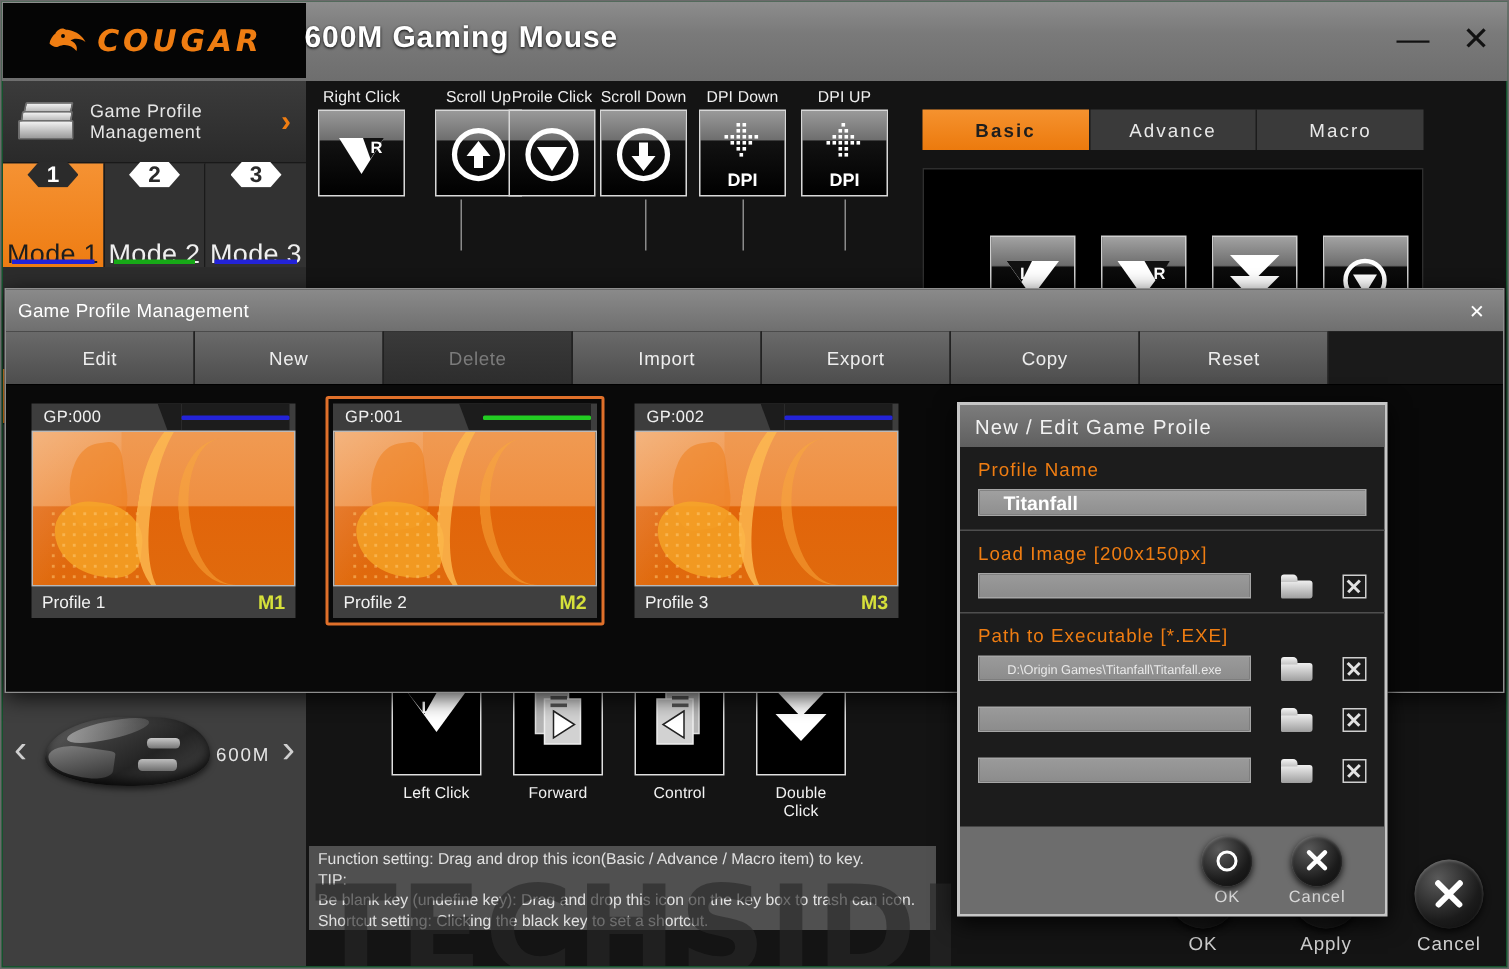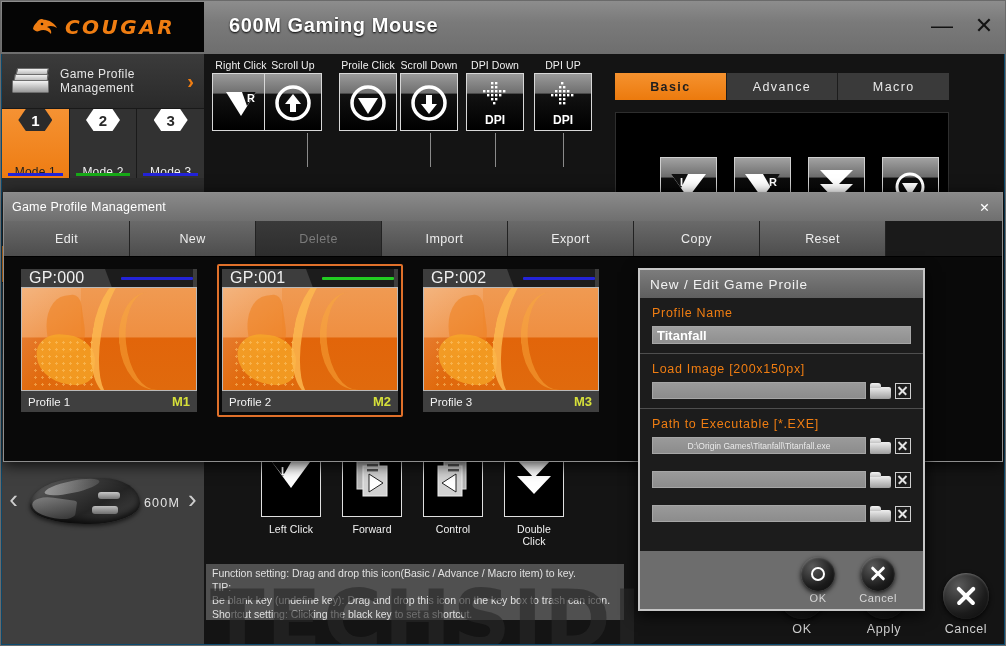--- a/index.html
+++ b/index.html
@@ -1,30 +1,30 @@
 <!DOCTYPE html>
 <html><head>
 <meta charset="utf-8">
 <style>
   html,body{margin:0;padding:0;background:#1b1b1b;}
   body{width:1006px;height:646px;overflow:hidden;
        font-family:"Liberation Sans","DejaVu Sans",sans-serif;
        color:#e8e8e8;-webkit-font-smoothing:antialiased;}
   #app{position:relative;width:1006px;height:646px;overflow:hidden;
-       background:#0c4a6e;border:1px solid #6a6a6a;box-sizing:border-box;}
+       background:#14532d;border:1px solid #6a6a6a;box-sizing:border-box;}
 
   
   .titlebar{position:absolute;left:0;top:0;width:1006px;height:53px;
             background:linear-gradient(180deg,#8d8d8d 0%,#7a7a7a 40%,#6e6e6e 100%);}
   .logobox{position:absolute;left:1px;top:1px;width:202px;height:50px;background:#050505;
            display:flex;align-items:center;justify-content:center;gap:6px;}
   .logo-cat{width:28px;height:22px;position:relative;flex:0 0 auto;}
   .logo-word{color:#ef7d12;font-size:20px;font-weight:bold;font-style:italic;
              letter-spacing:2.5px;font-family:"DejaVu Sans",sans-serif;}
-  .app-title{position:absolute;left:228px;top:13px;font-size:20px;font-weight:bold;
+  .app-title{position:absolute;left:202px;top:13px;font-size:20px;font-weight:bold;
              color:#ffffff;letter-spacing:.6px;text-shadow:0 1px 2px #000;}
   .win-btns{position:absolute;right:10px;top:12px;display:flex;gap:16px;align-items:center;}
   .win-btn{width:26px;height:26px;display:flex;align-items:center;justify-content:center;
            color:#121212;font-size:22px;line-height:1;cursor:pointer;}
 
   
   .sidebar{position:absolute;left:1px;top:53px;width:202px;bottom:1px;background:#2c2c2c;}
   .gpm-btn{position:relative;height:54px;background:linear-gradient(180deg,#3b3b3b,#2a2a2a);
            border-bottom:1px solid #191919;display:flex;align-items:center;padding:0 10px;cursor:pointer;}
   .folder-ic{width:40px;height:32px;position:relative;flex:0 0 auto;margin-right:8px;}
@@ -34,21 +34,21 @@
   .gpm-arrow{color:#ef7d12;font-size:20px;font-weight:bold;margin-left:4px;}
 
   .modes{display:flex;height:70px;}
   .mode{flex:1;position:relative;border-right:1px solid #1a1a1a;background:#323232;
         display:flex;flex-direction:column;align-items:center;justify-content:center;cursor:pointer;}
   .mode.active{background:linear-gradient(180deg,#f59233,#ee7c12);}
   .hexnum{width:34px;height:24px;display:flex;align-items:center;justify-content:center;
           font-size:15px;font-weight:bold;color:#2a2a2a;background:#fff;
           clip-path:polygon(22% 0,78% 0,100% 50%,78% 100%,22% 100%,0 50%);margin-bottom:3px;}
   .mode.active .hexnum{background:#2b2b2b;color:#fff;}
-  .mode-txt{font-size:12px;color:#efefef;letter-spacing:.2px;margin-top:31px;}
+  .mode-txt{font-size:18px;color:#efefef;letter-spacing:.2px;margin-top:31px;}
   .mode.active .mode-txt{color:#1d1d1d;}
   .mode-bar{position:absolute;left:6px;right:6px;bottom:3px;height:3px;}
 
   .light-row{position:absolute;left:0;right:0;top:228px;height:72px;background:#3a3a3a;
              border-top:1px solid #1a1a1a;border-bottom:1px solid #1a1a1a;
              display:flex;align-items:center;padding-left:22px;cursor:pointer;}
   .bulb{width:30px;height:38px;position:relative;margin-right:14px;flex:0 0 auto;}
   .bulb b{position:absolute;left:3px;top:0;width:24px;height:24px;border-radius:50%;
           background:radial-gradient(circle at 35% 30%,#fff,#cfcfcf 60%,#a9a9a9);}
   .bulb i{position:absolute;left:9px;width:12px;height:2.5px;background:#cacaca;border-radius:1px;}
@@ -136,21 +136,21 @@
         letter-spacing:.4px;cursor:pointer;}
   .tool.disabled{background:linear-gradient(180deg,#3a3a3a,#2d2d2d);color:#7b7b7b;cursor:default;}
   .tool.filler{flex:1;background:#1a1a1a;border-right:none;cursor:default;}
   .gpm-body{position:absolute;left:0;right:0;top:64px;bottom:0;background:#090909;}
 
   .cards{position:absolute;left:12px;top:7px;display:flex;gap:15px;}
   .card{width:186px;padding:3px;box-sizing:border-box;border:2px solid transparent;border-radius:2px;cursor:pointer;}
   .card.sel{border-color:#e0702a;}
   .card-hd{height:18px;background:#3d3d3d;display:flex;align-items:center;position:relative;
            padding-left:8px;}
-  .card-hd .gp{font-size:16px;color:#f0f0f0;letter-spacing:.2px;}
+  .card-hd .gp{font-size:11px;color:#f0f0f0;letter-spacing:.2px;}
   .card-hd .notch{position:absolute;left:84px;top:0;bottom:0;width:16px;background:#1c1c1c;
                   clip-path:polygon(0 0,100% 0,100% 100%,42% 100%);}
   .card-hd .ledwrap{position:absolute;left:100px;right:4px;top:0;bottom:0;background:#1c1c1c;
                     display:flex;align-items:center;justify-content:center;}
   .card-hd .led{width:74px;height:3px;border-radius:1px;}
   .thumb{height:104px;border:1px solid #b9b9b9;box-sizing:border-box;position:relative;overflow:hidden;
          background:linear-gradient(180deg,#f09a52 0%,#ef8f41 48%,#e2650a 49%,#e06a0d 100%);}
   .th-l{position:absolute;left:0;top:0;bottom:0;width:34%;
         background:linear-gradient(135deg,rgba(255,255,255,.26),rgba(255,255,255,0) 70%);}
   .th-c1{position:absolute;left:14%;top:8%;width:22%;height:56%;background:rgba(238,127,30,.55);
@@ -173,23 +173,23 @@
        border:2px solid #c6c6c6;box-sizing:border-box;box-shadow:0 4px 14px rgba(0,0,0,.85);}
   .nep-title{height:28px;background:linear-gradient(180deg,#7c7c7c,#5f5f5f);display:flex;align-items:center;
              padding-left:10px;}
   .nep-title span{font-size:13.5px;color:#f2f2f2;letter-spacing:.8px;}
   .nep-sec{padding:8px 12px 9px 12px;border-bottom:1px solid #4e4e4e;}
   .nep-sec.nb{border-bottom:none;}
   .nep-lbl{font-size:12.5px;color:#ef7d12;letter-spacing:.7px;margin-bottom:6px;}
   .nep-in{height:17px;background:linear-gradient(180deg,#9a9a9a,#8c8c8c);border:1px solid #a6a6a6;
           box-sizing:border-box;display:flex;align-items:center;padding:0 4px;}
   .nep-in.namefield{height:18px;background:linear-gradient(180deg,#a0a0a0,#8f8f8f);}
-  .nep-in .val{font-size:13px;color:#fff;font-weight:bold;}
+  .nep-in .val{font-size:13px;color:#fff;font-weight:bold;margin-left:12px;}
   .nep-in .valsm{font-size:8.5px;color:#e9e9e9;width:100%;text-align:center;}
-  .filerow{display:flex;align-items:center;gap:4px;}
+  .filerow{display:flex;align-items:center;gap:20px;}
   .filerow .nep-in{flex:1;}
   .fold{width:21px;height:17px;position:relative;flex:0 0 auto;cursor:pointer;}
   .fold b{position:absolute;left:0;bottom:0;width:21px;height:12px;border-radius:1px 2px 2px 1px;
           background:linear-gradient(180deg,#efefef,#9e9e9e);}
   .fold i{position:absolute;left:0;top:1px;width:11px;height:5px;border-radius:2px 3px 0 0;
           background:linear-gradient(180deg,#f5f5f5,#c3c3c3);}
   .clr{width:16px;height:16px;border:1.5px solid #cfcfcf;box-sizing:border-box;position:relative;
        flex:0 0 auto;cursor:pointer;}
   .clr:before,.clr:after{content:"";position:absolute;left:1px;top:6px;width:11px;height:1.5px;background:#e2e2e2;}
   .clr:before{transform:rotate(45deg);} .clr:after{transform:rotate(-45deg);}
@@ -286,21 +286,21 @@
       <div class="bslot" style="left:8px;top:5px;">
         <div class="bl">Right Click</div>
         <div class="btile">
           <svg width="56" height="56" viewBox="0 0 56 56">
             <path d="M13 18 L43 18 L28 42 Z" fill="#fff"></path>
             <path d="M29 18 L43 18 L34 32 Z" fill="#111"></path>
             <text x="34" y="28" font-size="11" font-weight="bold" fill="#fff" font-family="sans-serif">R</text>
           </svg>
         </div>
       </div>
-      <div class="bslot" style="left:60px;top:5px;">
+      <div class="bslot" style="left:86px;top:5px;">
         <div class="bl">Scroll Up</div>
         <div class="btile">
           <svg width="56" height="56" viewBox="0 0 56 56">
             <circle cx="28" cy="29" r="16" fill="none" stroke="#fff" stroke-width="3.5"></circle>
             <path d="M28 20 L36 30 L31 30 L31 38 L25 38 L25 30 L20 30 Z" fill="#fff"></path>
           </svg>
         </div>
       </div>
       <div class="bslot" style="left:135px;top:5px;">
         <div class="bl">Proile Click</div>

